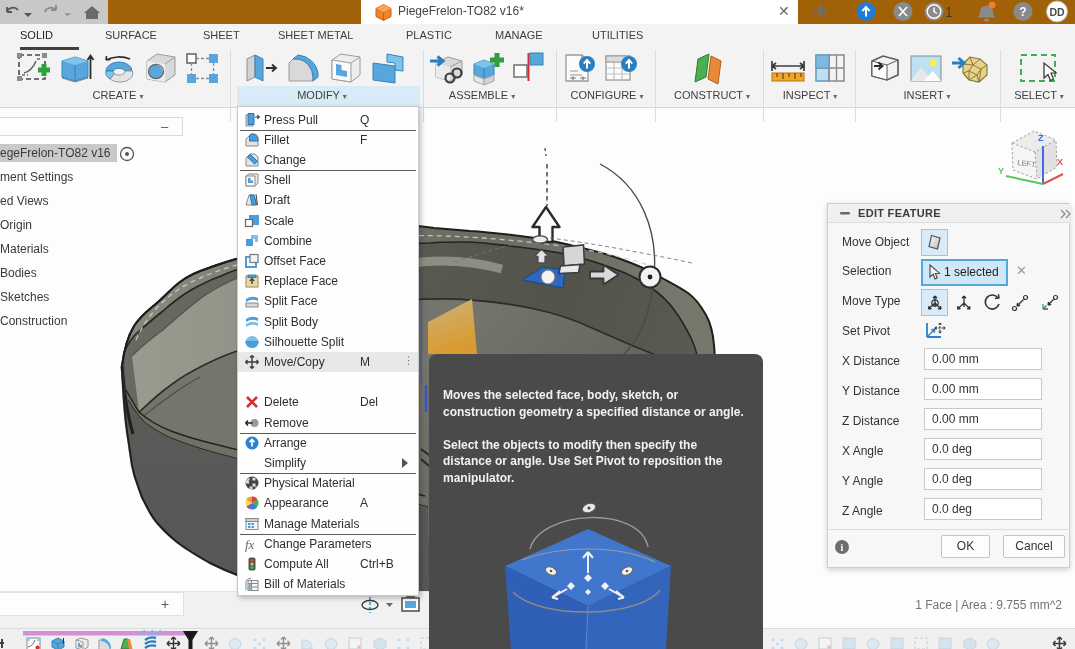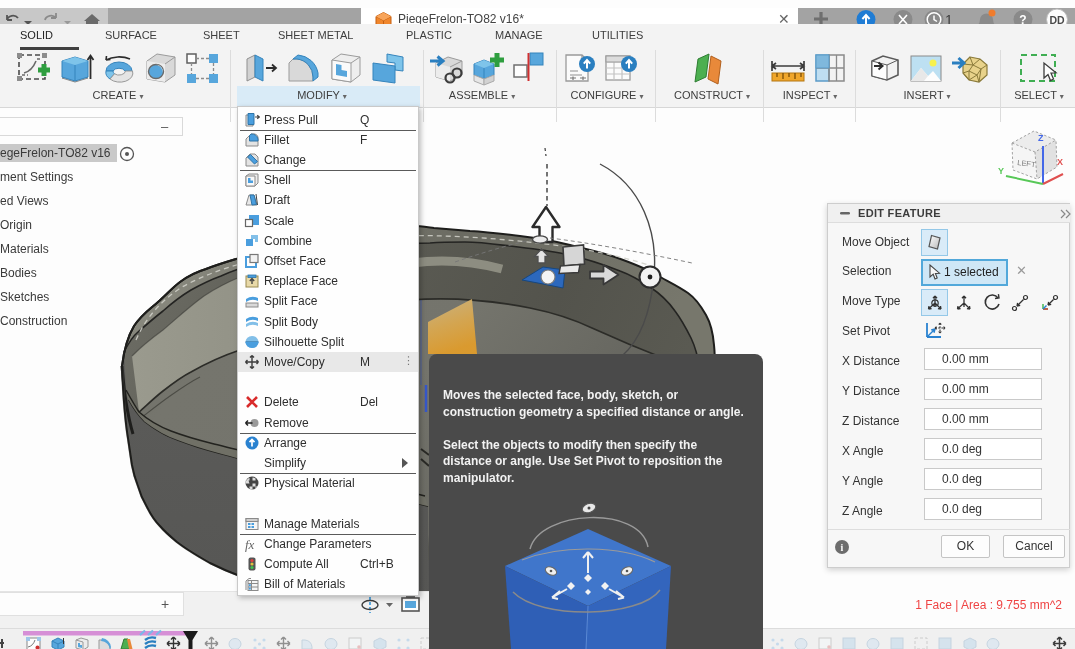--- a/index.html
+++ b/index.html
@@ -1,21 +1,21 @@
 <!DOCTYPE html>
 <html><head>
 <meta charset="utf-8">
 <style>
 * { margin:0; padding:0; box-sizing:border-box; }
 html,body { width:1075px; height:649px; overflow:hidden; font-family:"Liberation Sans",sans-serif; }
 #app { position:relative; width:1075px; height:649px; background:#fdfdfd; overflow:hidden; }
 .abs { position:absolute; }
 
 
-#topbar { position:absolute; left:0; top:8px; width:1075px; height:24px; background:#a3a3a3; }
+#topbar { position:absolute; left:0; top:0; width:1075px; height:24px; background:#a16207; }
 #qat { position:absolute; left:0; top:0; width:108px; height:24px; background:#c8c8c8; color:#555; }
 #tab { position:absolute; left:361px; top:0; width:437px; height:24px; background:#ffffff; }
 #tab .tname { position:absolute; left:37px; top:4px; font-size:12px; color:#444; }
 #tab .tclose { position:absolute; left:417px; top:3px; font-size:14px; color:#666; }
 
 
 #ribbon { position:absolute; left:0; top:24px; width:1075px; height:84px; background:#f3f3f3; border-bottom:1px solid #d7d7d7; }
 .rtab { position:absolute; top:5px; height:18px; font-size:11px; color:#3d3d3d; text-align:left; }
 #solidline { position:absolute; left:20px; top:23px; width:59px; height:3px; background:#404040; }
 .glabel { position:absolute; top:65px; font-size:11px; color:#3d3d3d; text-align:center; white-space:nowrap; }
@@ -49,24 +49,24 @@
 
 
 #tip { position:absolute; left:429px; top:354px; width:334px; height:295px; background:#4a4a4a; border-radius:8px 8px 0 0; }
 #tip .tt { position:absolute; left:14px; top:33px; width:316px; font-size:12px; font-weight:bold; color:#f2f2f2; line-height:16.5px; }
 
 
 #dlg { position:absolute; left:827px; top:203px; width:243px; height:365px; background:#f7f7f7; border:1px solid #cdcdcd; box-shadow:0 2px 6px rgba(0,0,0,0.18); }
 #dlg .hdr { position:absolute; left:0; top:0; width:242px; height:19px; background:#f0f0f0; border-bottom:1px solid #ddd; }
 #dlg .hdr .t { position:absolute; left:30px; top:3px; font-size:11px; font-weight:bold; color:#3c3c3c; letter-spacing:0.3px; }
 .drow { position:absolute; left:14px; font-size:12px; color:#333; }
-.dinput { position:absolute; left:96px; width:118px; height:22px; background:#fff; border:1px solid #c9c9c9; font-size:12px; color:#333; line-height:20px; padding-left:17px; }
+.dinput { position:absolute; left:96px; width:118px; height:22px; background:#fff; border:1px solid #c9c9c9; font-size:12px; color:#333; line-height:20px; padding-left:7px; }
 .dbtn { position:absolute; top:331px; height:23px; background:#fdfdfd; border:1px solid #c4c4c4; border-radius:2px; font-size:12px; color:#333; text-align:center; line-height:21px; }
 
-#status { position:absolute; left:0; top:598px; width:1062px; text-align:right; font-size:12px; color:#ef4444; }
+#status { position:absolute; left:0; top:598px; width:1062px; text-align:right; font-size:12px; color:#737373; }
 </style>
 </head>
 <body>
 <div id="app">
 
 <div id="vp">
 <svg width="1075" height="541" viewBox="0 108 1075 541" style="position:absolute;left:0;top:0">
 <defs>
 <linearGradient id="wall" x1="0" y1="0" x2="0" y2="1">
   <stop offset="0" stop-color="#5f5f5d"></stop>
@@ -648,20 +648,33 @@
         </svg>
       </div>
 <div class="mdiv" style="top:366.2px"></div>
 <div class="mi" style="top:366.2px">
         <svg class="ic" width="16" height="16">
           <circle cx="8" cy="8" r="6.5" fill="#444"></circle>
           <path d="M5 3 a 6.5 6.5 0 0 0 -2.5 2.5 h3 v-2.5 z M8.5 5.5 h3 v-2 a 6.5 6.5 0 0 0 -3 -1 z M5.5 8.5 h-4 v-3 h3 z M8.5 8.5 h3 v3 h-3 z M5.5 11.5 h3 v3 a 6.5 6.5 0 0 1 -3 -1 z M11.5 11.5 h2 a 6.5 6.5 0 0 1 -2 2 z" fill="#ddd"></path>
         </svg>
         <span class="tx">Physical Material</span>
       </div>
+<div class="mi" style="top:386.4px">
+        <svg class="ic" width="16" height="16">
+          <circle cx="8" cy="8" r="6.5" fill="#eee"></circle>
+          <path d="M8 8 L8 1.5 A6.5 6.5 0 0 1 13.6 4.8 z" fill="#e13b3b"></path>
+          <path d="M8 8 L13.6 4.8 A6.5 6.5 0 0 1 13.6 11.2 z" fill="#3bb54a"></path>
+          <path d="M8 8 L13.6 11.2 A6.5 6.5 0 0 1 8 14.5 z" fill="#2a82d0"></path>
+          <path d="M8 8 L8 14.5 A6.5 6.5 0 0 1 2.4 11.2 z" fill="#8a57c6"></path>
+          <path d="M8 8 L2.4 11.2 A6.5 6.5 0 0 1 2.4 4.8 z" fill="#f2e23b"></path>
+          <path d="M8 8 L2.4 4.8 A6.5 6.5 0 0 1 8 1.5 z" fill="#f29b2e"></path>
+        </svg>
+        <span class="tx">Appearance</span>
+        <span class="sc">A</span>
+      </div>
 <div class="mi" style="top:406.6px">
         <svg class="ic" width="16" height="16">
           <rect x="2" y="2.5" width="12" height="11" fill="#f5f5f5" stroke="#8a8a8a"></rect>
           <rect x="2" y="2.5" width="12" height="3" fill="#cfcfcf" stroke="#8a8a8a"></rect>
           <rect x="4" y="7" width="2.5" height="2" fill="#4a9ede"></rect>
           <rect x="7.5" y="7" width="2.5" height="2" fill="#4a9ede"></rect>
           <rect x="4" y="10" width="2.5" height="2" fill="#4a9ede"></rect>
           <rect x="7.5" y="10" width="2.5" height="2" fill="#4a9ede"></rect>
         </svg>
         <span class="tx">Manage Materials</span>

